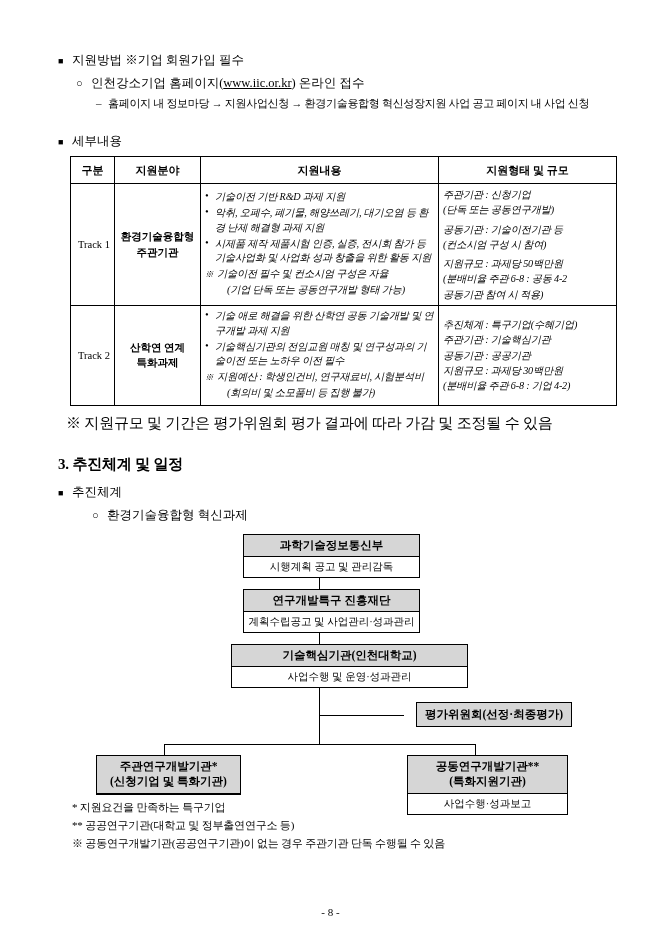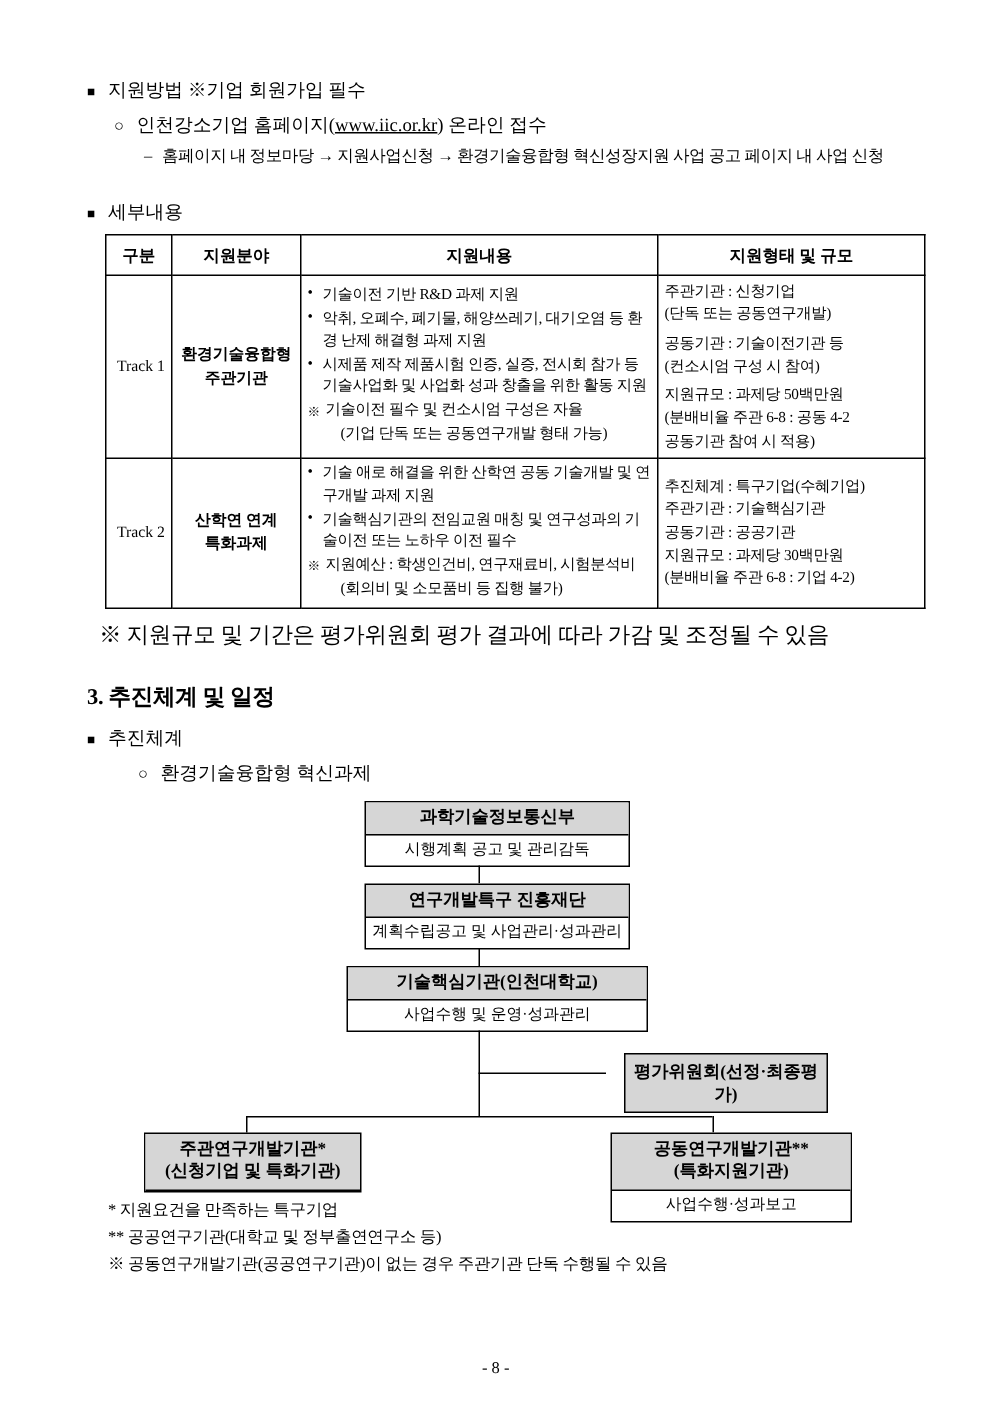--- a/index.html
+++ b/index.html
@@ -96,20 +96,21 @@
   td.c-field {
     text-align: center;
     font-weight: bold;
     font-size: 11px;
     line-height: 1.45;
   }
   td.c-body, td.c-form {
     vertical-align: top;
     padding-top: 5px;
     padding-bottom: 5px;
+    font-style: italic;
   }
   ul.inner {
     list-style: none;
     margin: 0;
     padding: 0;
   }
   ul.inner li {
     position: relative;
     padding-left: 10px;
     margin-bottom: 1px;
@@ -332,29 +333,29 @@
       <div class="bd">시행계획 공고 및 관리감독</div>
     </div>
     <div class="vline" style="left:255px; top:43px; height:12px;"></div>
 
     <div class="box" style="left:167px; top:55px; width:177px;">
       <div class="hd">연구개발특구 진흥재단</div>
       <div class="bd">계획수립공고 및 사업관리·성과관리</div>
     </div>
     <div class="vline" style="left:255px; top:98px; height:12px;"></div>
 
-    <div class="box" style="left:155px; top:110px; width:201px;">
+    <div class="box" style="left:155px; top:110px; width:237px;">
       <div class="hd">기술핵심기관(인천대학교)</div>
       <div class="bd">사업수행 및 운영·성과관리</div>
     </div>
 
     <div class="vline" style="left:255px; top:153px; height:57px;"></div>
 
     <div class="hline" style="left:255px; top:181px; width:85px;"></div>
-    <div class="box single" style="left:340px; top:168px; width:136px;">
+    <div class="box single" style="left:340px; top:168px; width:156px;">
       <span>평가위원회(선정·최종평가)</span>
     </div>
 
     <div class="hline" style="left:100px; top:210px; width:311px;"></div>
     <div class="vline" style="left:100px; top:210px; height:11px;"></div>
     <div class="vline" style="left:411px; top:210px; height:11px;"></div>
 
     <div class="box" style="left:20px; top:221px; width:145px;">
       <div class="hd">
         <span>주관연구개발기관*</span><br>

